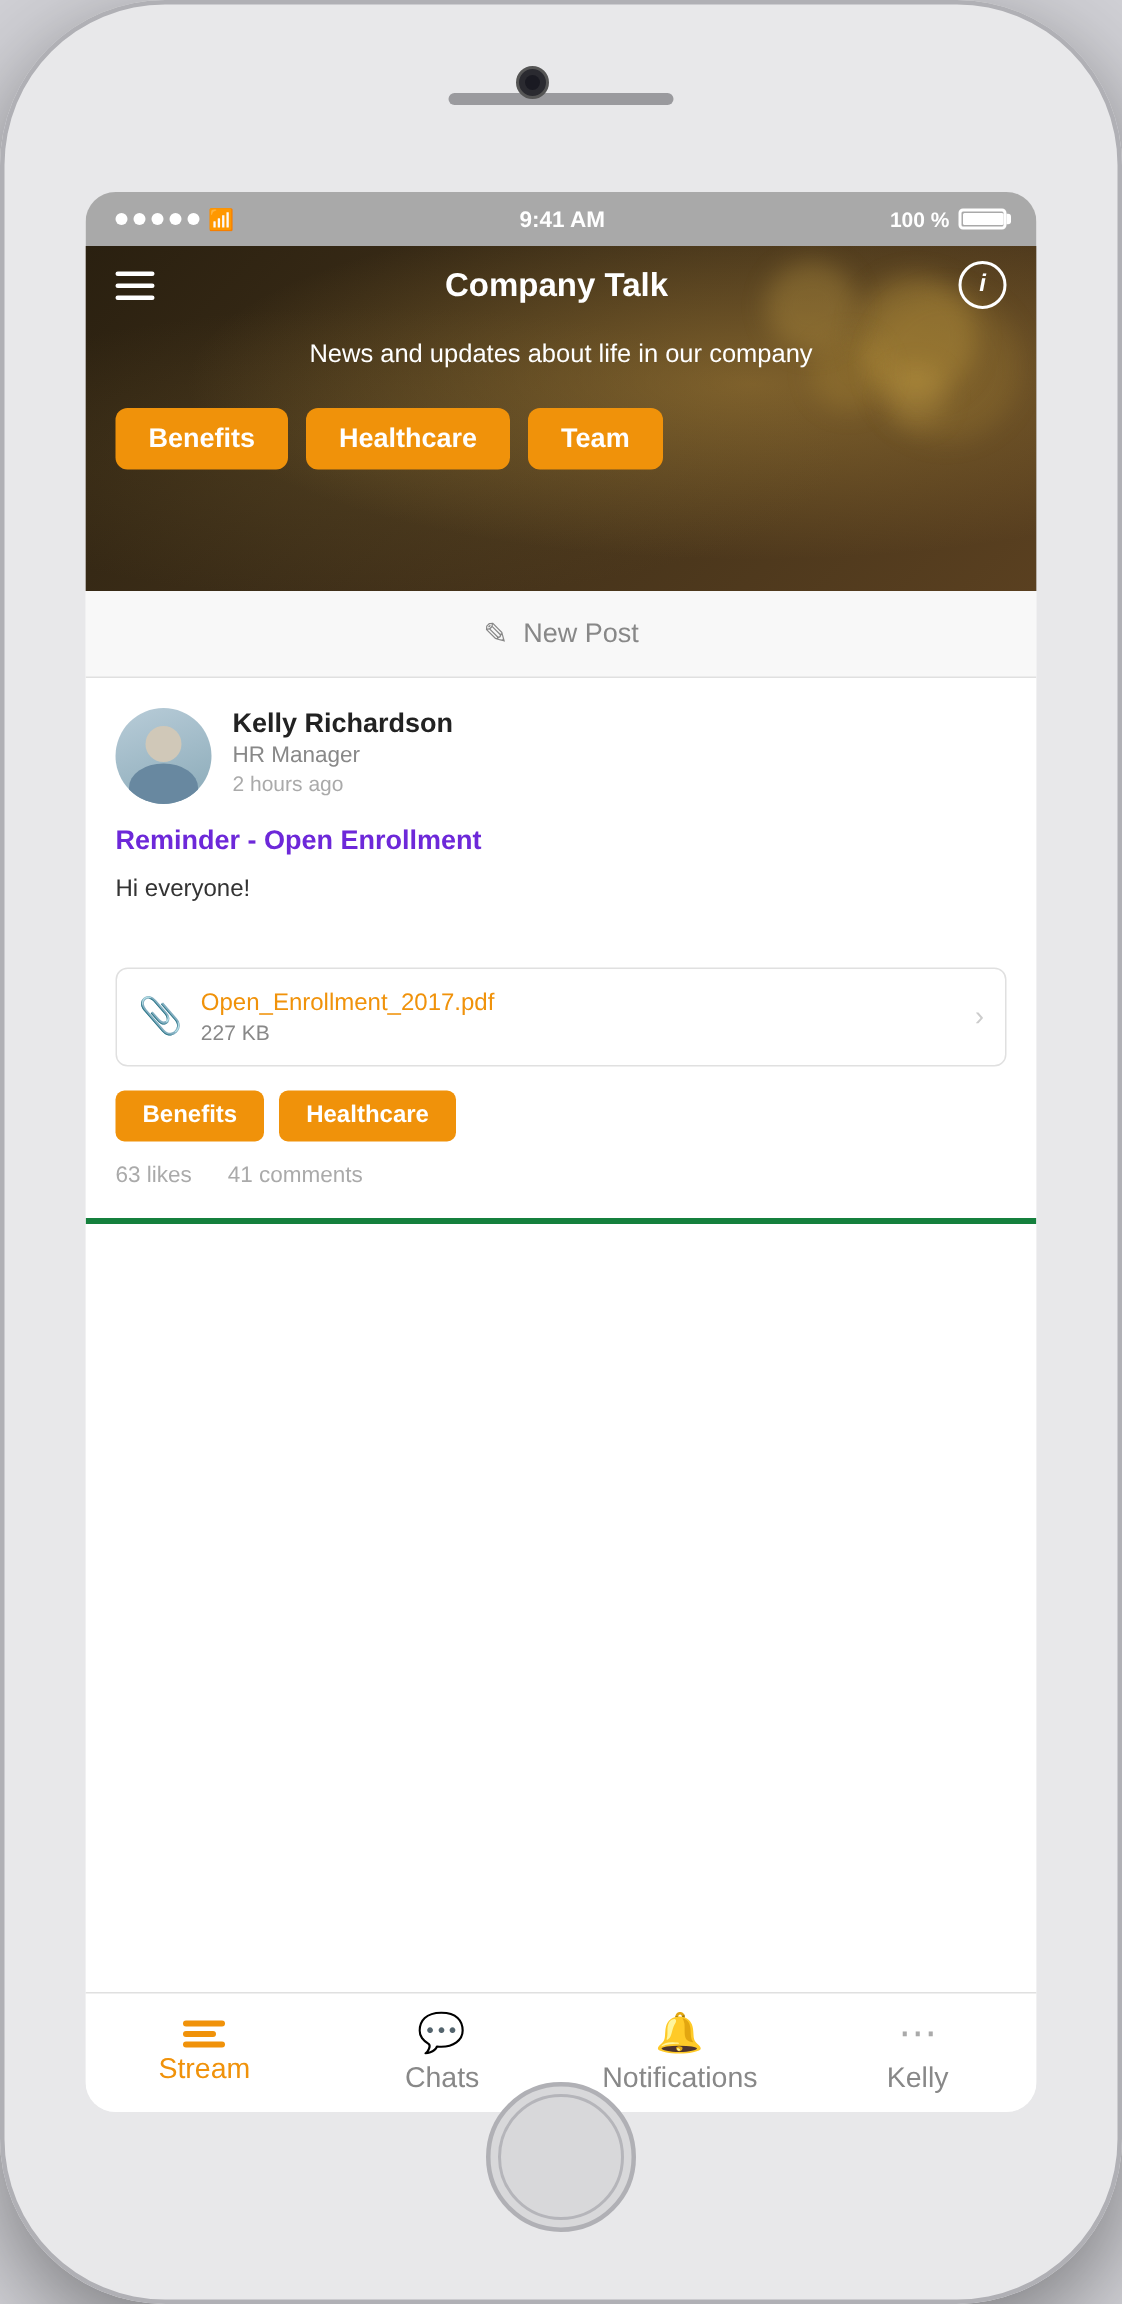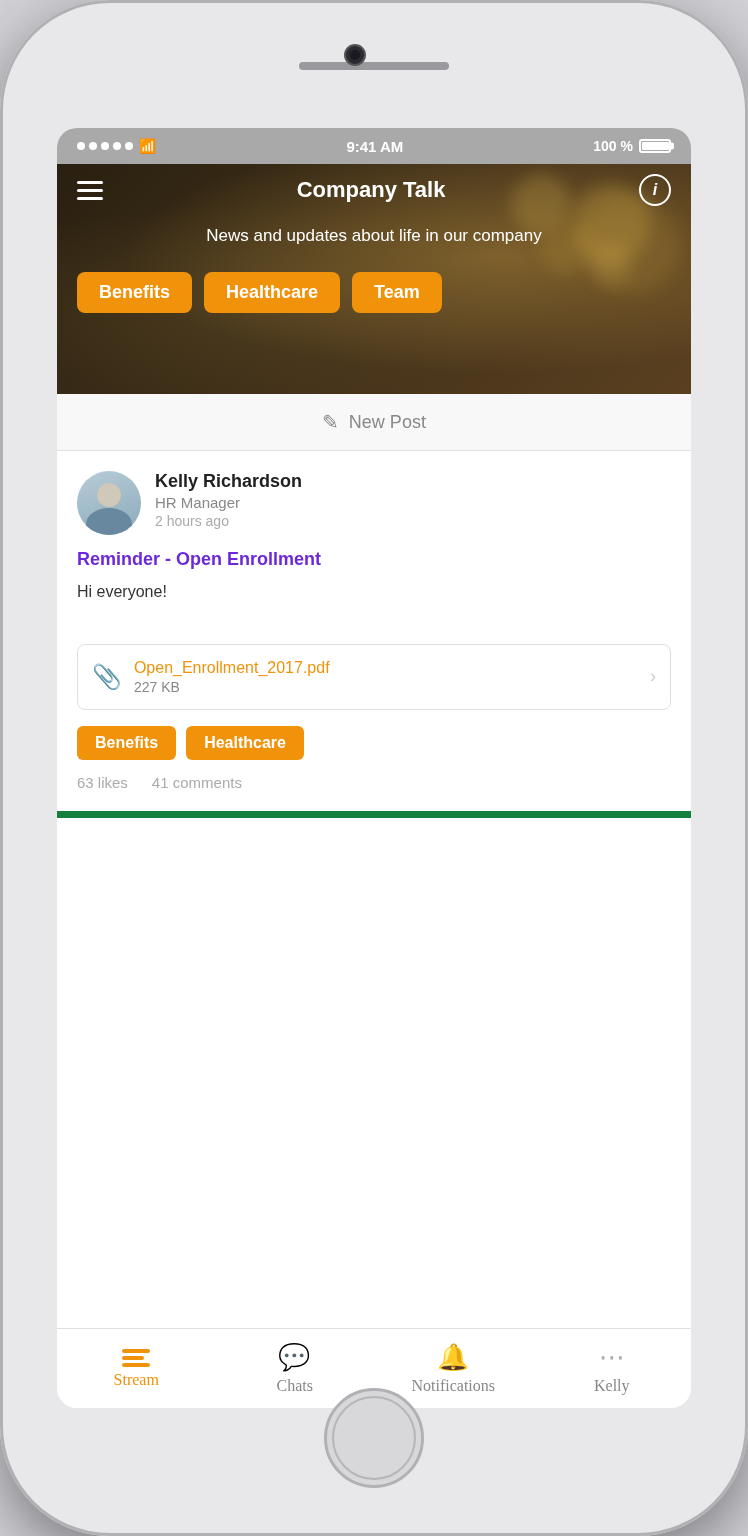--- a/index.html
+++ b/index.html
@@ -263,21 +263,21 @@
       font-size: 20px;
     }
     .new-post-label {
       color: #888;
       font-size: 18px;
     }
 
     
     .post {
       padding: 20px;
-      border-bottom: 7px solid #15803d;
+      border-bottom: 4px solid #15803d;
     }
     .post-header {
       display: flex;
       align-items: flex-start;
       gap: 14px;
       margin-bottom: 14px;
     }
     
     .avatar-person {
       width: 64px;
@@ -409,22 +409,21 @@
       align-items: center;
       justify-content: center;
       gap: 4px;
       cursor: pointer;
       padding: 8px 0;
     }
     .nav-icon {
       font-size: 26px;
     }
     .nav-label {
-      font-size: 16px;
-      font-family: Liberation Serif, serif;
+      font-size: 19px;
     }
     .nav-item.active .nav-label { color: #f0920a; }
     .nav-item:not(.active) .nav-icon { color: #aaa; }
     .nav-item:not(.active) .nav-label { color: #888; }
   </style>
 </head>
 <body>
 
 <div class="phone-outer">
 

